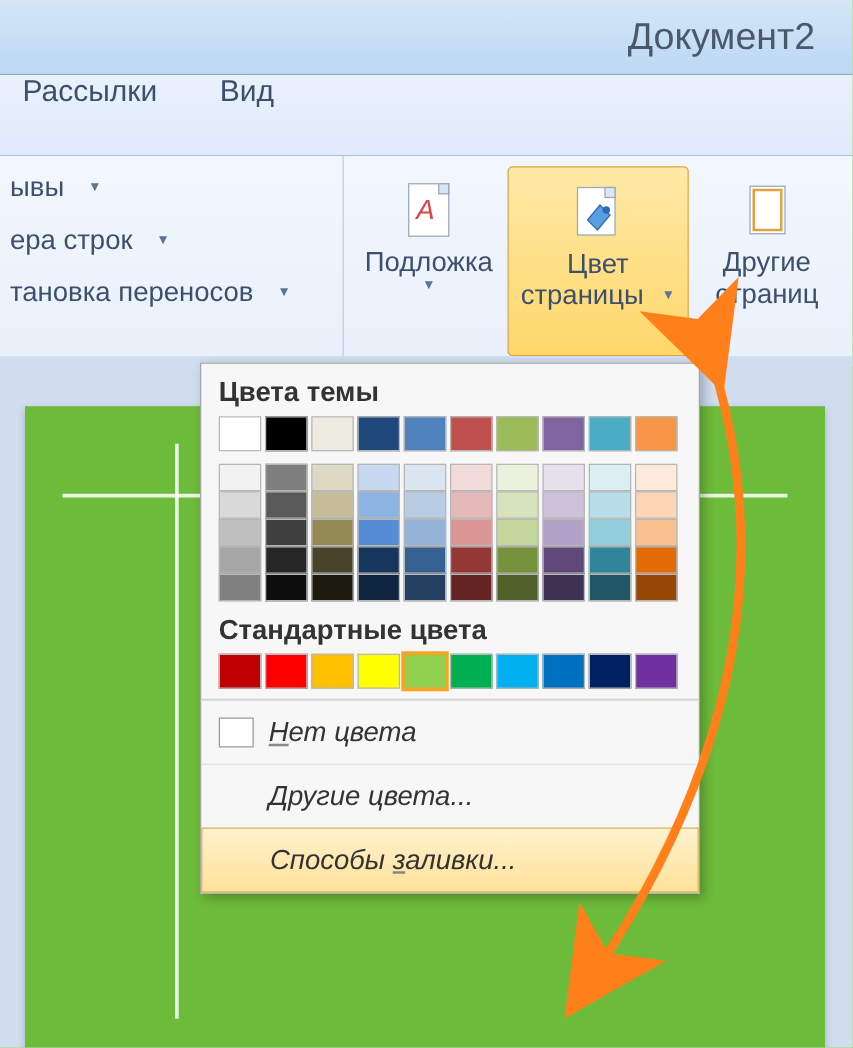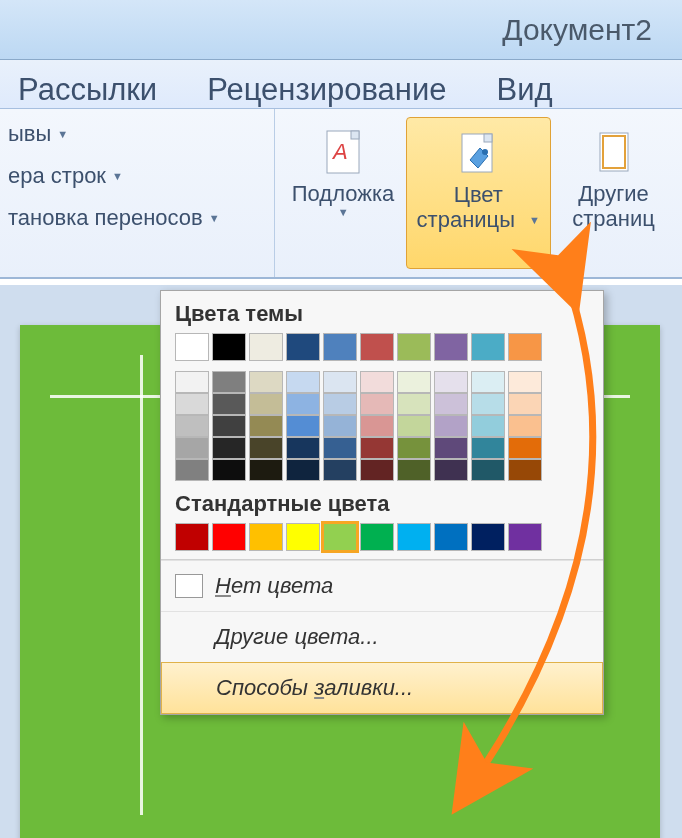--- a/index.html
+++ b/index.html
@@ -16,49 +16,49 @@
     background: linear-gradient(#d4e6f8, #bcd8f3);
     border-bottom: 1px solid #8aa9c9;
     display: flex;
     align-items: center;
     justify-content: flex-end;
     padding-right: 30px;
     color: #4a596a;
     font-size: 30px;
   }
   .tabsbar {
-    height: 49px;
+    height: 65px;
     background: linear-gradient(#e9f1fb, #dfeafc);
     border-bottom: 1px solid #a7bfdf;
     display: flex;
-    align-items: flex-end;
+    align-items: flex-start;
     padding-left: 18px;
     gap: 50px;
-    font-size: 31px;
+    font-size: 24px;
     color: #3c506d;
   }
   .tab { cursor: pointer; }
   .ribbon {
     height: 170px;
     background: linear-gradient(#f3f7fd, #e9f0fb);
     border-bottom: 2px solid #9db7d7;
     display: flex;
     position: relative;
   }
   .leftgrp {
     width: 280px;
     border-right: 1px solid #b9cde6;
     padding: 12px 8px;
     font-size: 22px;
     color: #3c506d;
     display: flex;
     flex-direction: column;
     gap: 16px;
   }
-  .leftgrp .item { display: flex; align-items: center; gap: 6px; }
+  .leftgrp .item { display: flex; align-items: center; gap: 19px; }
   .bigbuttons {
     display: flex;
     align-items: stretch;
     padding: 8px 6px;
   }
   .rbtn {
     display: flex;
     flex-direction: column;
     align-items: center;
     justify-content: flex-start;
@@ -92,21 +92,21 @@
     content:"";
     position:absolute;
     background: rgba(255,255,255,0.85);
   }
   .greenpage::before { top:30px; bottom:30px; left:120px; width:3px; }
   .greenpage::after  { top:70px; left:30px; right:30px; height:3px; }
 
   .popup {
     position: absolute;
     top: 290px; left: 160px;
-    width: 444px;
+    width: 400px;
     background: #f7f7f7;
     border: 1px solid #a5a5a5;
     box-shadow: 3px 3px 8px rgba(0,0,0,0.25);
     z-index: 10;
   }
   .popup-section-title {
     font-weight: bold;
     font-size: 22px;
     padding: 10px 14px 6px 14px;
     color: #333;
@@ -158,21 +158,20 @@
 </style>
 </head>
 <body>
 
 <div class="titlebar">
   <span>Документ2</span>
 </div>
 
 <div class="tabsbar">
   <span class="tab">Рассылки</span>
-  <span class="tab">Рецензирование</span>
   <span class="tab">Вид</span>
 </div>
 
 <div class="ribbon">
   <div class="leftgrp">
     <div class="item">
       <span>ывы</span>
         <span class="tri">▼</span>
     </div>
     <div class="item">

